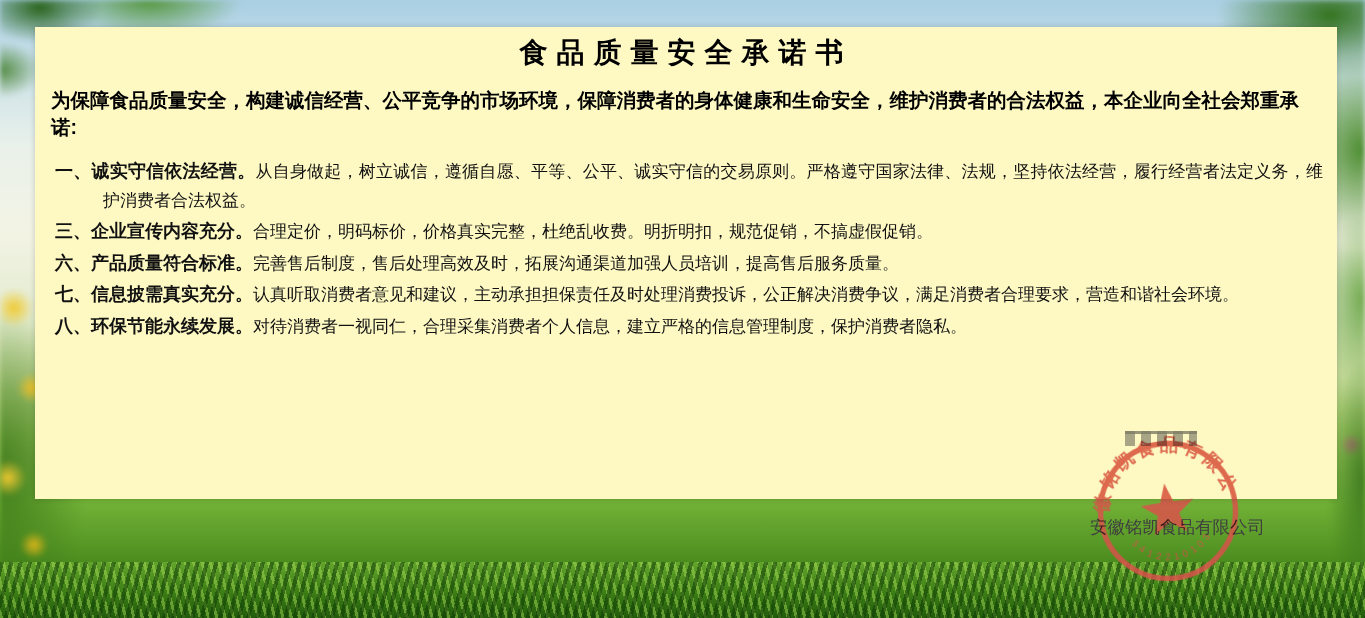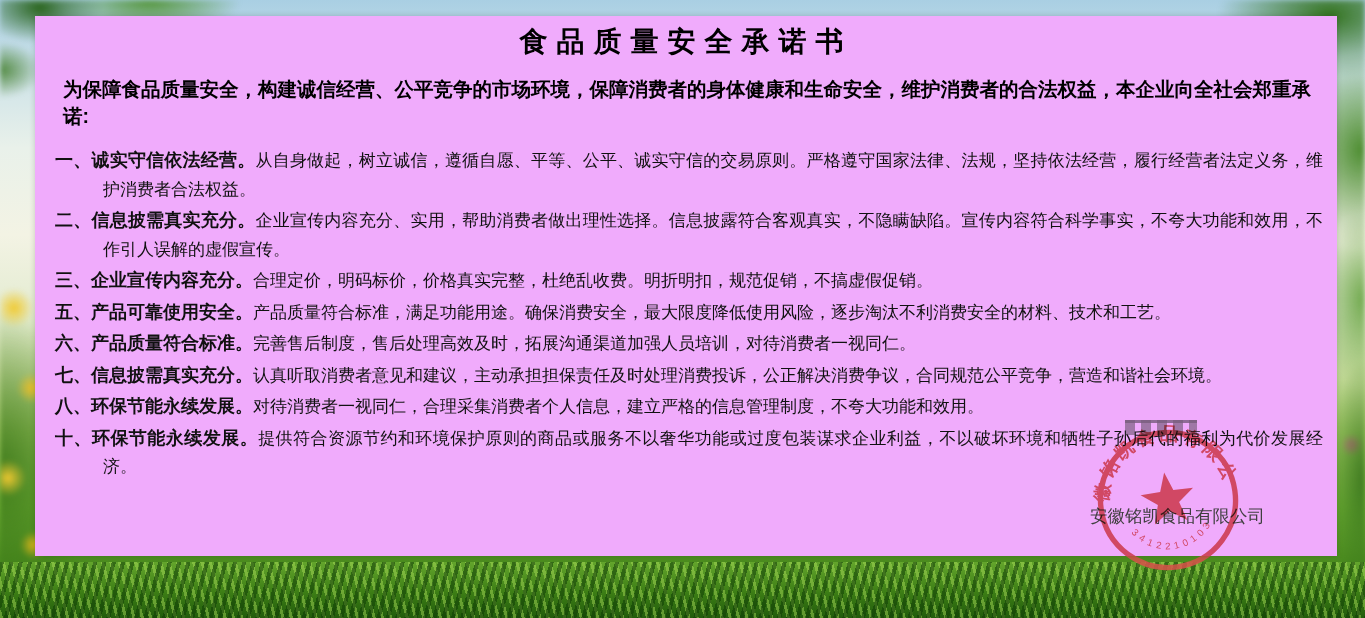--- a/index.html
+++ b/index.html
@@ -33,30 +33,30 @@
       radial-gradient(14px 14px at 1338px 577px, rgba(225,80,150,.85), transparent 70%);
   }
   .grass{
     position:absolute;left:0;right:0;bottom:0;height:56px;z-index:2;
     background:
       repeating-linear-gradient(105deg, rgba(15,60,5,.55) 0 4px, transparent 4px 9px),
       repeating-linear-gradient(75deg, rgba(170,220,90,.45) 0 3px, transparent 3px 8px),
       linear-gradient(180deg,#63a52c 0%,#3c7d15 55%,#225c0c 100%);
   }
   .card{
-    position:absolute;left:35px;top:16px;width:1302px;height:540px;z-index:3;
-    background:#f0abfc;box-shadow:0 0 6px rgba(0,0,0,.18);
+    position:absolute;left:35px;top:27px;width:1302px;height:472px;z-index:3;
+    background:#fef9c3;box-shadow:0 0 6px rgba(0,0,0,.18);
     color:#141414;
   }
   .doc-title{
     margin:8px 0 0 0;text-align:center;
     font-size:28px;font-weight:bold;letter-spacing:9px;line-height:36px;color:#000;
   }
   .intro{
-    margin:16px 26px 16px 28px;
+    margin:16px 26px 16px 16px;
     font-size:19.5px;font-weight:bold;line-height:27px;color:#000;
   }
   .items{padding:0 14px 0 20px;}
   .item{
     margin:0 0 2px 0;padding-left:48px;text-indent:-48px;
     font-size:17px;line-height:28.5px;text-align:justify;color:#111;
   }
   .item b{font-size:18px;}
   .signature{
     position:absolute;right:72px;top:486px;text-align:right;
@@ -83,27 +83,24 @@
 <div class="bg-flora"></div>
 <div class="grass"></div>
 
 <div class="card">
   <h1 class="doc-title">食品质量安全承诺书</h1>
 
   <p class="intro">为保障食品质量安全，构建诚信经营、公平竞争的市场环境，保障消费者的身体健康和生命安全，维护消费者的合法权益，本企业向全社会郑重承诺:</p>
 
   <div class="items">
     <p class="item"><b>一、诚实守信依法经营。</b><span>从自身做起，树立诚信，遵循自愿、平等、公平、诚实守信的交易原则。严格遵守国家法律、法规，坚持依法经营，履行经营者法定义务，维护消费者合法权益。</span></p>
-    <p class="item"><b>二、信息披需真实充分。</b><span>企业宣传内容充分、实用，帮助消费者做出理性选择。信息披露符合客观真实，不隐瞒缺陷。宣传内容符合科学事实，不夸大功能和效用，不作引人误解的虚假宣传。</span></p>
     <p class="item"><b>三、企业宣传内容充分。</b><span>合理定价，明码标价，价格真实完整，杜绝乱收费。明折明扣，规范促销，不搞虚假促销。</span></p>
-    <p class="item"><b>五、产品可靠使用安全。</b><span>产品质量符合标准，满足功能用途。确保消费安全，最大限度降低使用风险，逐步淘汰不利消费安全的材料、技术和工艺。</span></p>
-    <p class="item"><b>六、产品质量符合标准。</b><span>完善售后制度，售后处理高效及时，拓展沟通渠道加强人员培训，对待消费者一视同仁。</span></p>
-    <p class="item"><b>七、信息披需真实充分。</b><span>认真听取消费者意见和建议，主动承担担保责任及时处理消费投诉，公正解决消费争议，合同规范公平竞争，营造和谐社会环境。</span></p>
-    <p class="item"><b>八、环保节能永续发展。</b><span>对待消费者一视同仁，合理采集消费者个人信息，建立严格的信息管理制度，不夸大功能和效用。</span></p>
-    <p class="item"><b>十、环保节能永续发展。</b><span>提供符合资源节约和环境保护原则的商品或服务不以奢华功能或过度包装谋求企业利益，不以破坏环境和牺牲子孙后代的福利为代价发展经济。</span></p>
+    <p class="item"><b>六、产品质量符合标准。</b><span>完善售后制度，售后处理高效及时，拓展沟通渠道加强人员培训，提高售后服务质量。</span></p>
+    <p class="item"><b>七、信息披需真实充分。</b><span>认真听取消费者意见和建议，主动承担担保责任及时处理消费投诉，公正解决消费争议，满足消费者合理要求，营造和谐社会环境。</span></p>
+    <p class="item"><b>八、环保节能永续发展。</b><span>对待消费者一视同仁，合理采集消费者个人信息，建立严格的信息管理制度，保护消费者隐私。</span></p>
   </div>
 
   <div class="signature">
     <div>安徽铭凯食品有限公司</div>
   </div>
 
   <div class="artifact"></div>
 
   <svg class="stamp" viewBox="0 0 140 140" xmlns="http://www.w3.org/2000/svg">
     <defs>

